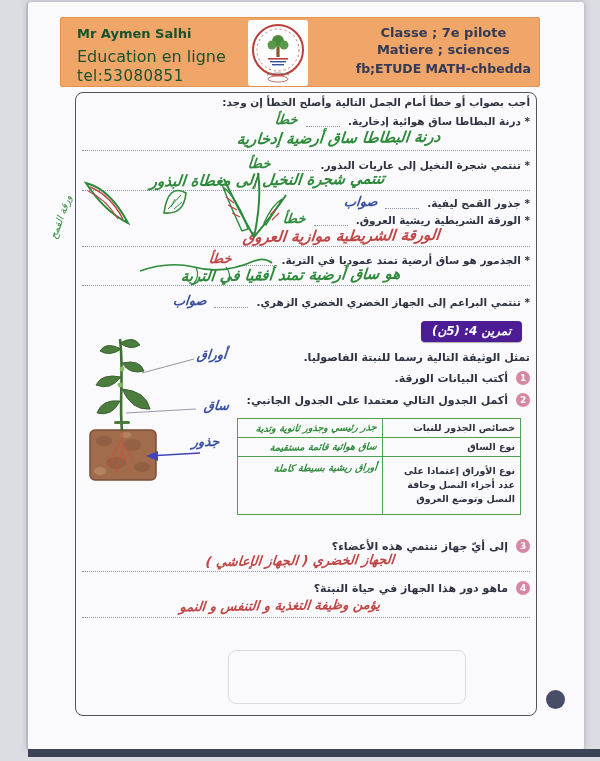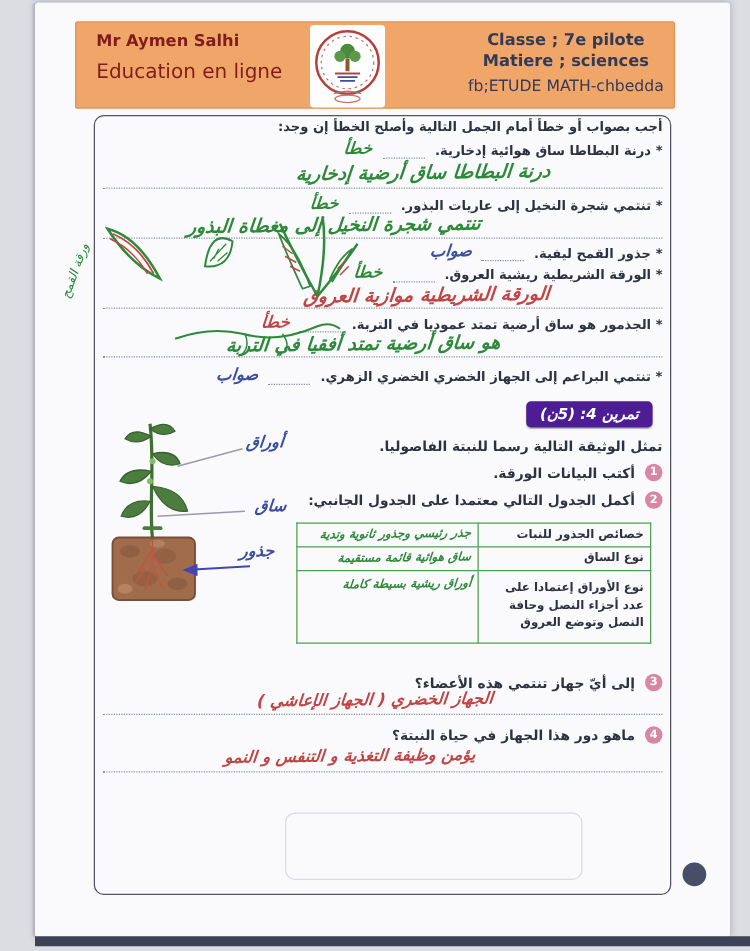--- a/index.html
+++ b/index.html
@@ -18,29 +18,29 @@
     box-shadow:0 0 6px rgba(60,60,80,.35), -2px 0 0 #c9cad1;
   }
   .bottom-bar { position:absolute; left:28px; top:749px; width:572px; height:8px; background:#3d4356; }
   .page-dot { position:absolute; left:546px; top:690px; width:19px; height:19px; border-radius:50%; background:#484d68; }
 
   
   .band {
     position:absolute; left:60px; top:17px; width:480px; height:70px;
     background:#f1a669; border:1px solid #e2914f; border-radius:2px;
   }
-  .band .left { position:absolute; left:16px; top:8px; color:#7f1d1d; }
+  .band .left { position:absolute; left:16px; top:8px; color:#14532d; }
   .band .l1 { font-weight:bold; font-size:13px; }
   .band .l2 { font-size:16px; margin-top:6px; }
   .band .l3 { font-size:15px; margin-top:1px; letter-spacing:.5px; }
   .logo-box { position:absolute; left:187px; top:2px; width:60px; height:66px; background:#fdfdfd; border-radius:3px; display:flex; align-items:center; justify-content:center; }
   .band .right { position:absolute; right:8px; top:7px; color:#333a56; text-align:center; }
   .band .r1,.band .r2 { font-weight:bold; font-size:13px; }
   .band .r2 { margin-top:2px; }
-  .band .r3 { font-weight:normal; font-size:12.5px; margin-top:4px; }
+  .band .r3 { font-weight:bold; font-size:12.5px; margin-top:4px; }
 
   
   .frame { position:absolute; left:75px; top:92px; width:462px; height:624px; border:1.6px solid #54545e; border-radius:8px; background:transparent; }
 
   
   .printed { color:#2e3240; font-weight:bold; font-size:10.5px; direction:rtl; text-align:right; white-space:nowrap; }
   .row { position:absolute; right:70px; left:85px; display:flex; flex-direction:row; direction:rtl; align-items:flex-end; gap:8px; }
   .lead-dots { width:34px; border-bottom:1.5px dotted #8a93a8; height:10px; }
 
   
@@ -74,20 +74,21 @@
 <body>
 
 <div id="screen">
 
   <div class="page"></div>
 
   <div class="band">
     <div class="left">
       <div class="l1">Mr Aymen Salhi</div>
       <div class="l2">Education en ligne</div>
+      <div class="l3">tel:53080851</div>
     </div>
     <div class="logo-box">
       <svg width="54" height="60" viewBox="0 0 54 60">
         <circle cx="27" cy="27" r="25" fill="#ffffff" stroke="#b9403a" stroke-width="2"></circle>
         <circle cx="27" cy="27" r="21" fill="none" stroke="#c7706a" stroke-width="1" stroke-dasharray="2,3"></circle>
         <rect x="25.4" y="24" width="3.2" height="10" fill="#8a5a2a"></rect>
         <circle cx="27" cy="18" r="6" fill="#4a8a3a"></circle>
         <circle cx="21" cy="22" r="4.5" fill="#5a9a4a"></circle>
         <circle cx="33" cy="22" r="4.5" fill="#5a9a4a"></circle>
         <rect x="17" y="35" width="20" height="1.6" fill="#b9403a"></rect>

